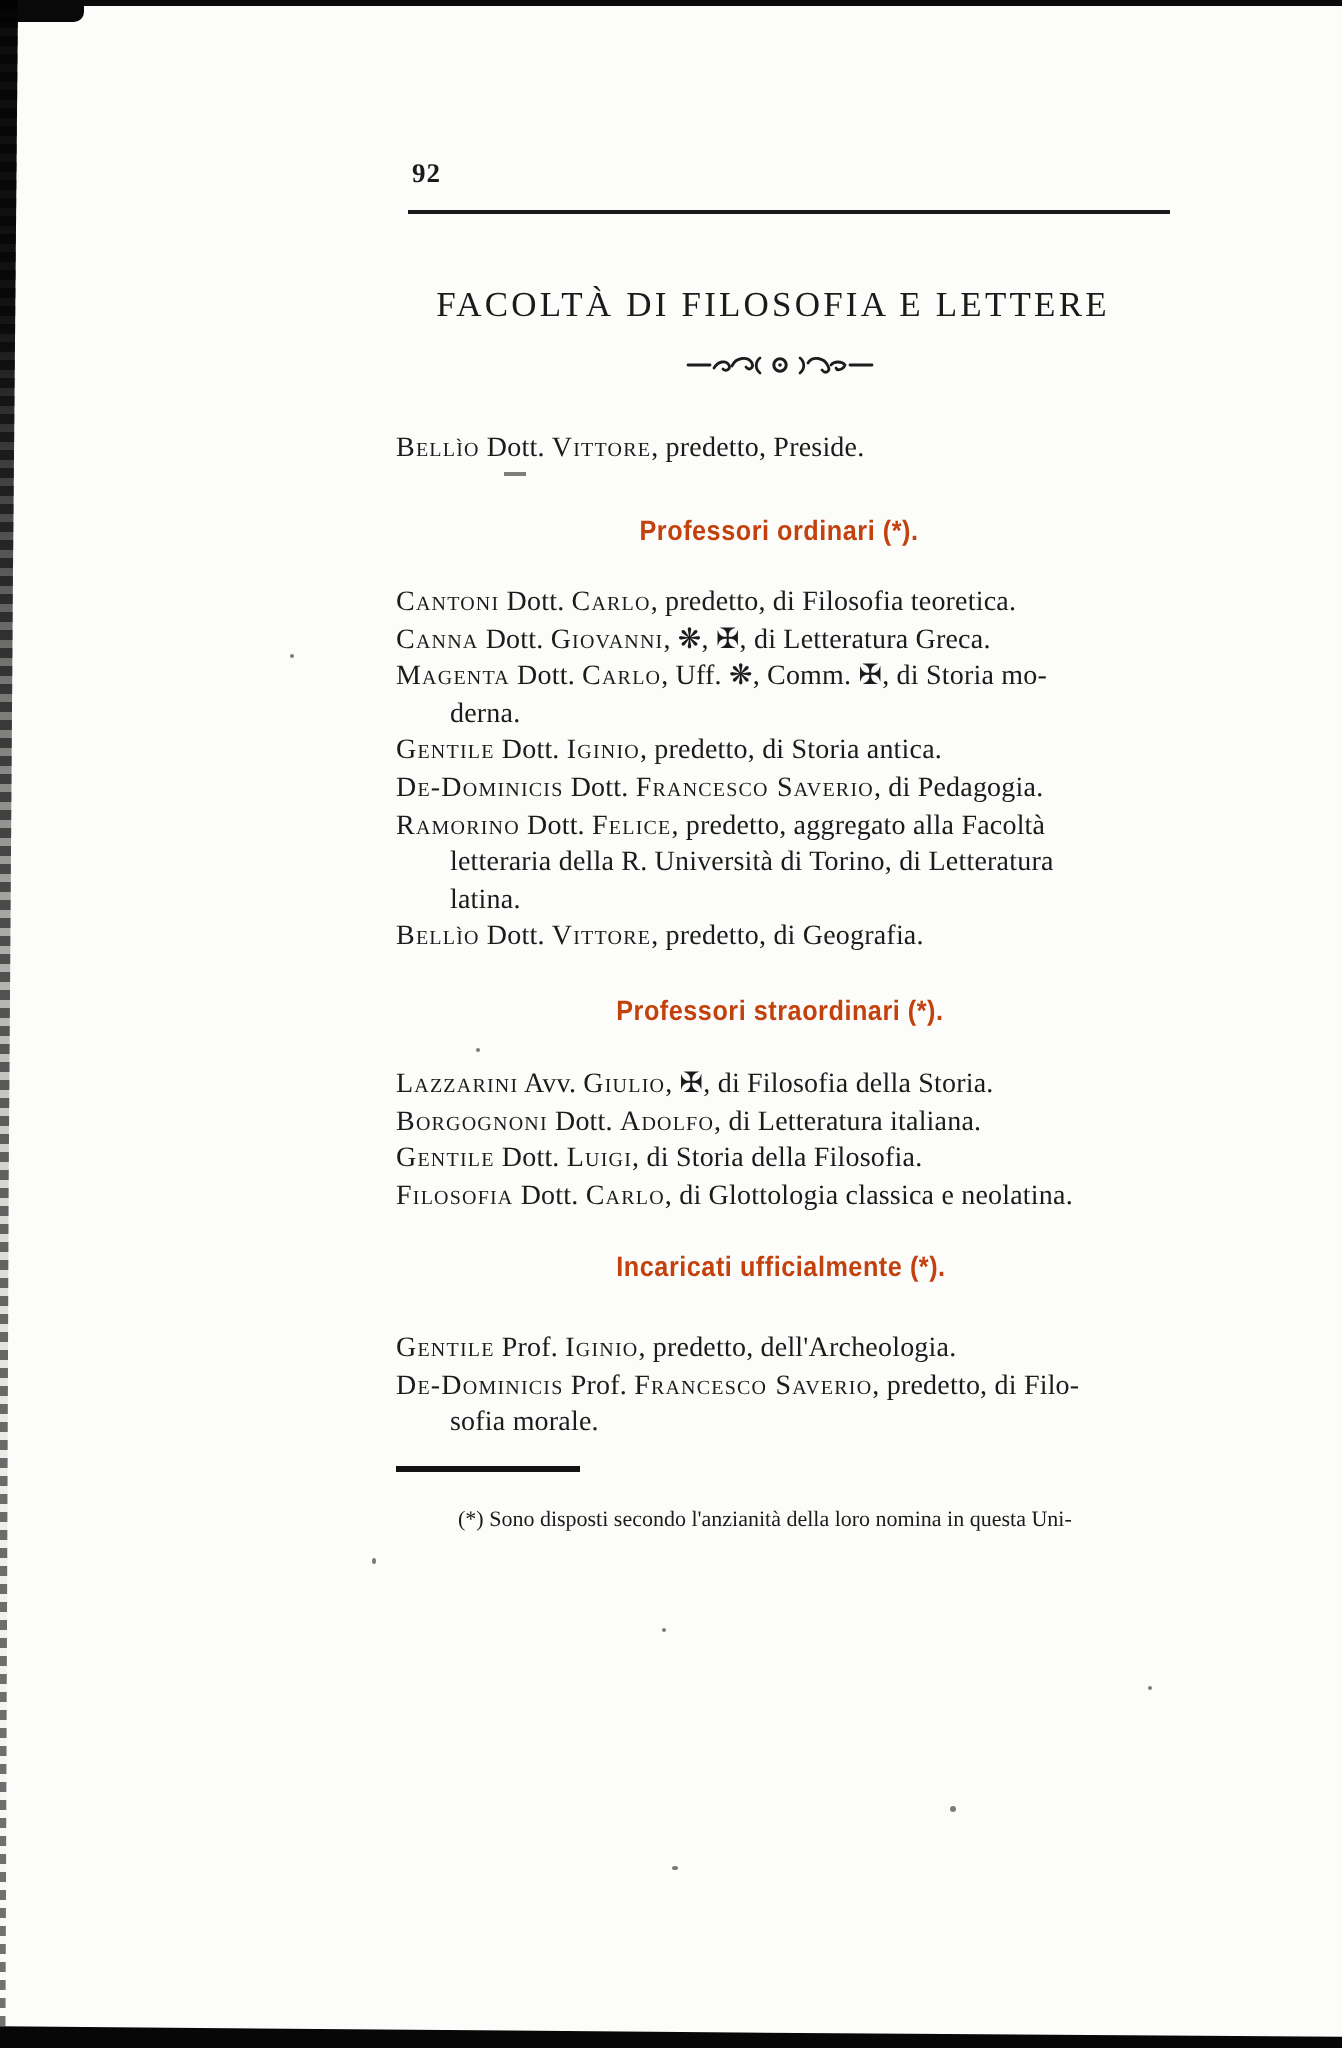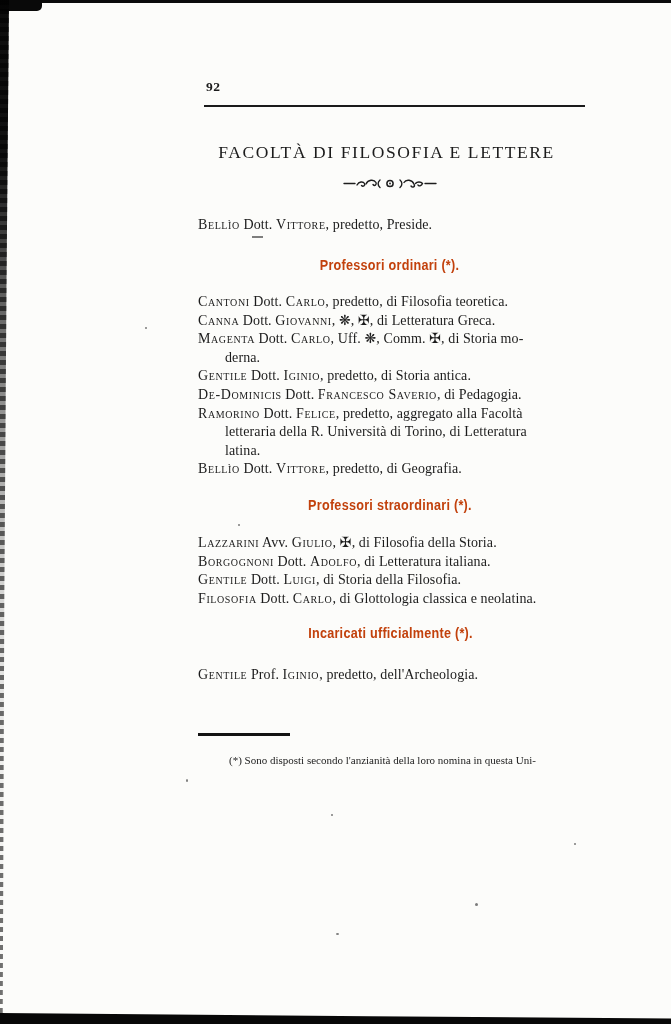--- a/index.html
+++ b/index.html
@@ -159,20 +159,24 @@
             <div class="line"><span class="seg-sc">Filosofia</span><span class="seg-p"> Dott. </span><span class="seg-sc">Carlo</span><span class="seg-p">, </span><span class="seg-i">di Glottologia classica e neolatina.</span></div>
           </div>
         </div>
       </section>
       <section class="doc-section" id="section-2">
         <h2 class="sec-heading"><span class="hs">Incaricati ufficialmente (*).</span></h2>
         <div class="entries">
           <div class="entry">
             <div class="line"><span class="seg-sc">Gentile</span><span class="seg-p"> Prof. </span><span class="seg-sc">Iginio</span><span class="seg-p">, predetto, </span><span class="seg-i">dell'Archeologia.</span></div>
           </div>
+          <div class="entry">
+            <div class="line"><span class="seg-sc">De-Dominicis</span><span class="seg-p"> Prof. </span><span class="seg-sc">Francesco Saverio</span><span class="seg-p">, predetto, </span><span class="seg-i">di Filo-</span></div>
+            <div class="line cont"><span class="seg-i">sofia morale.</span></div>
+          </div>
         </div>
       </section>
     </div>
 
   <div class="footnote-rule"></div>
   <div class="footnote">
     <div>
         <div class="fn-line first">(*) Sono disposti secondo l'anzianità della loro nomina in questa Uni-</div>
       </div>
   </div>

